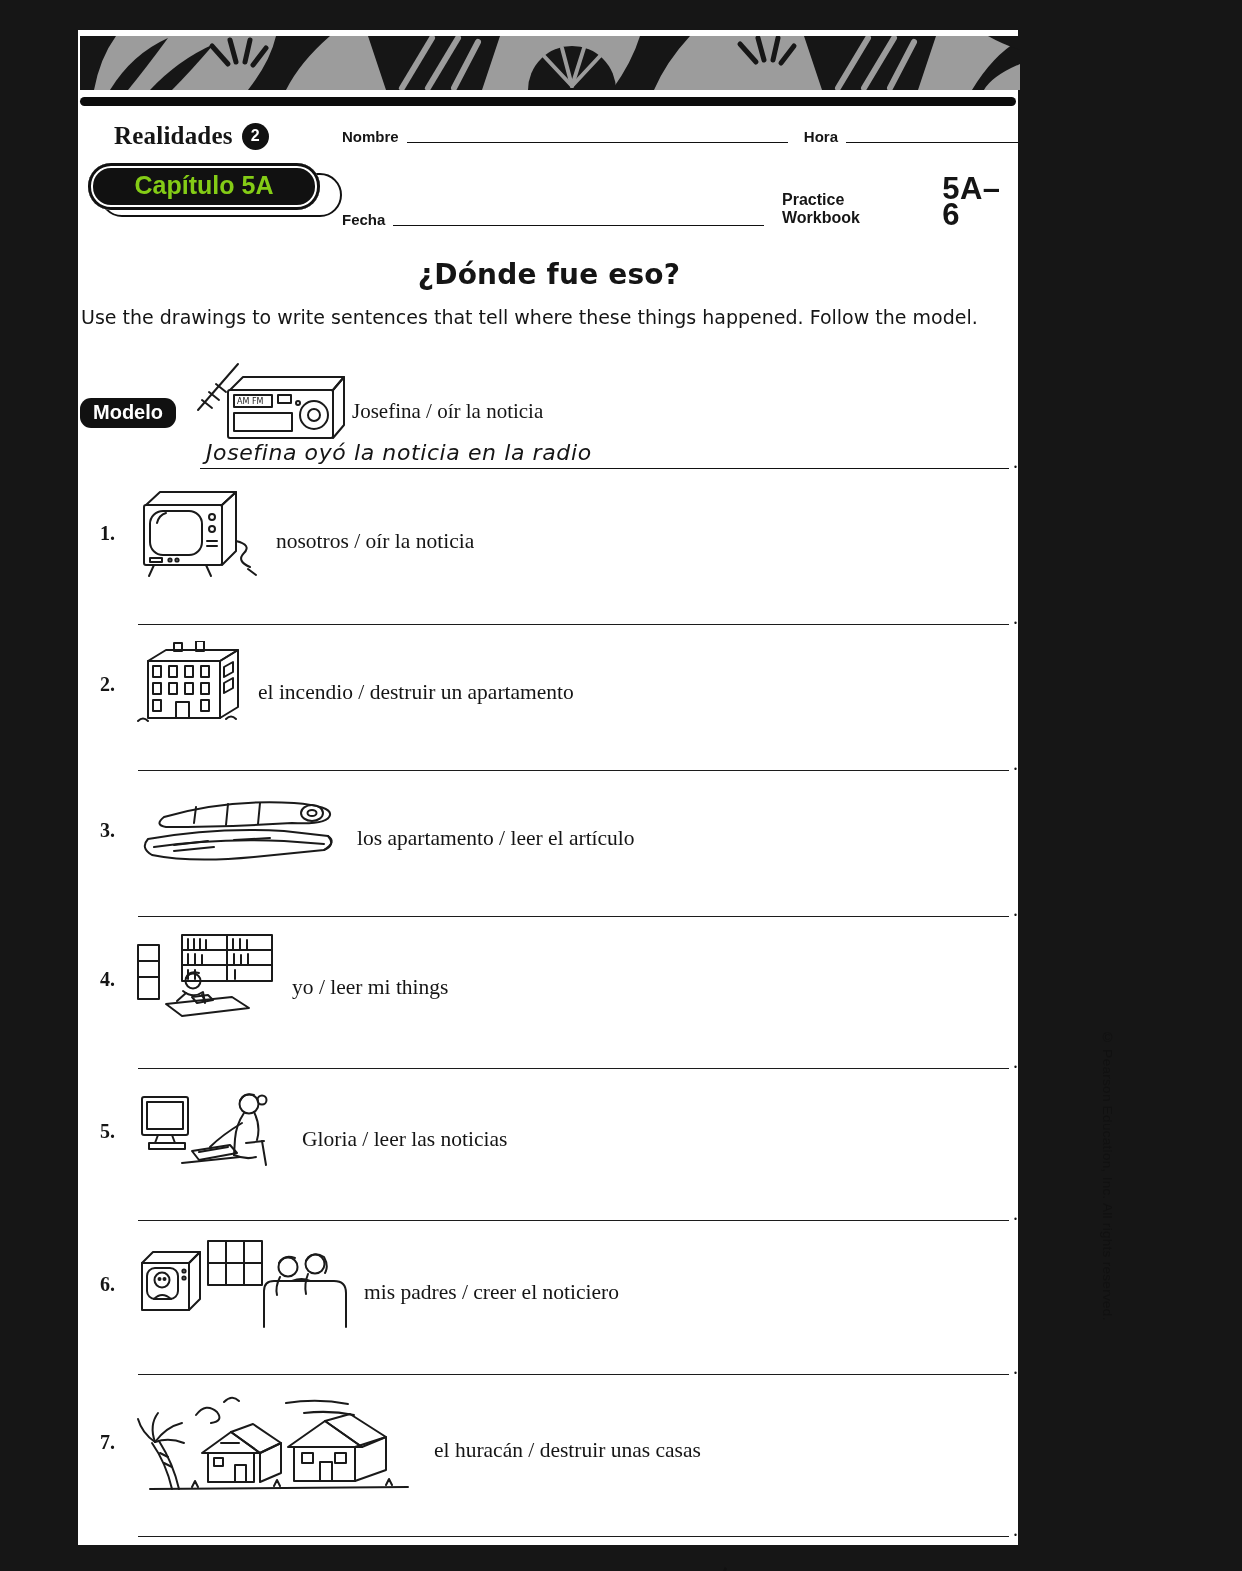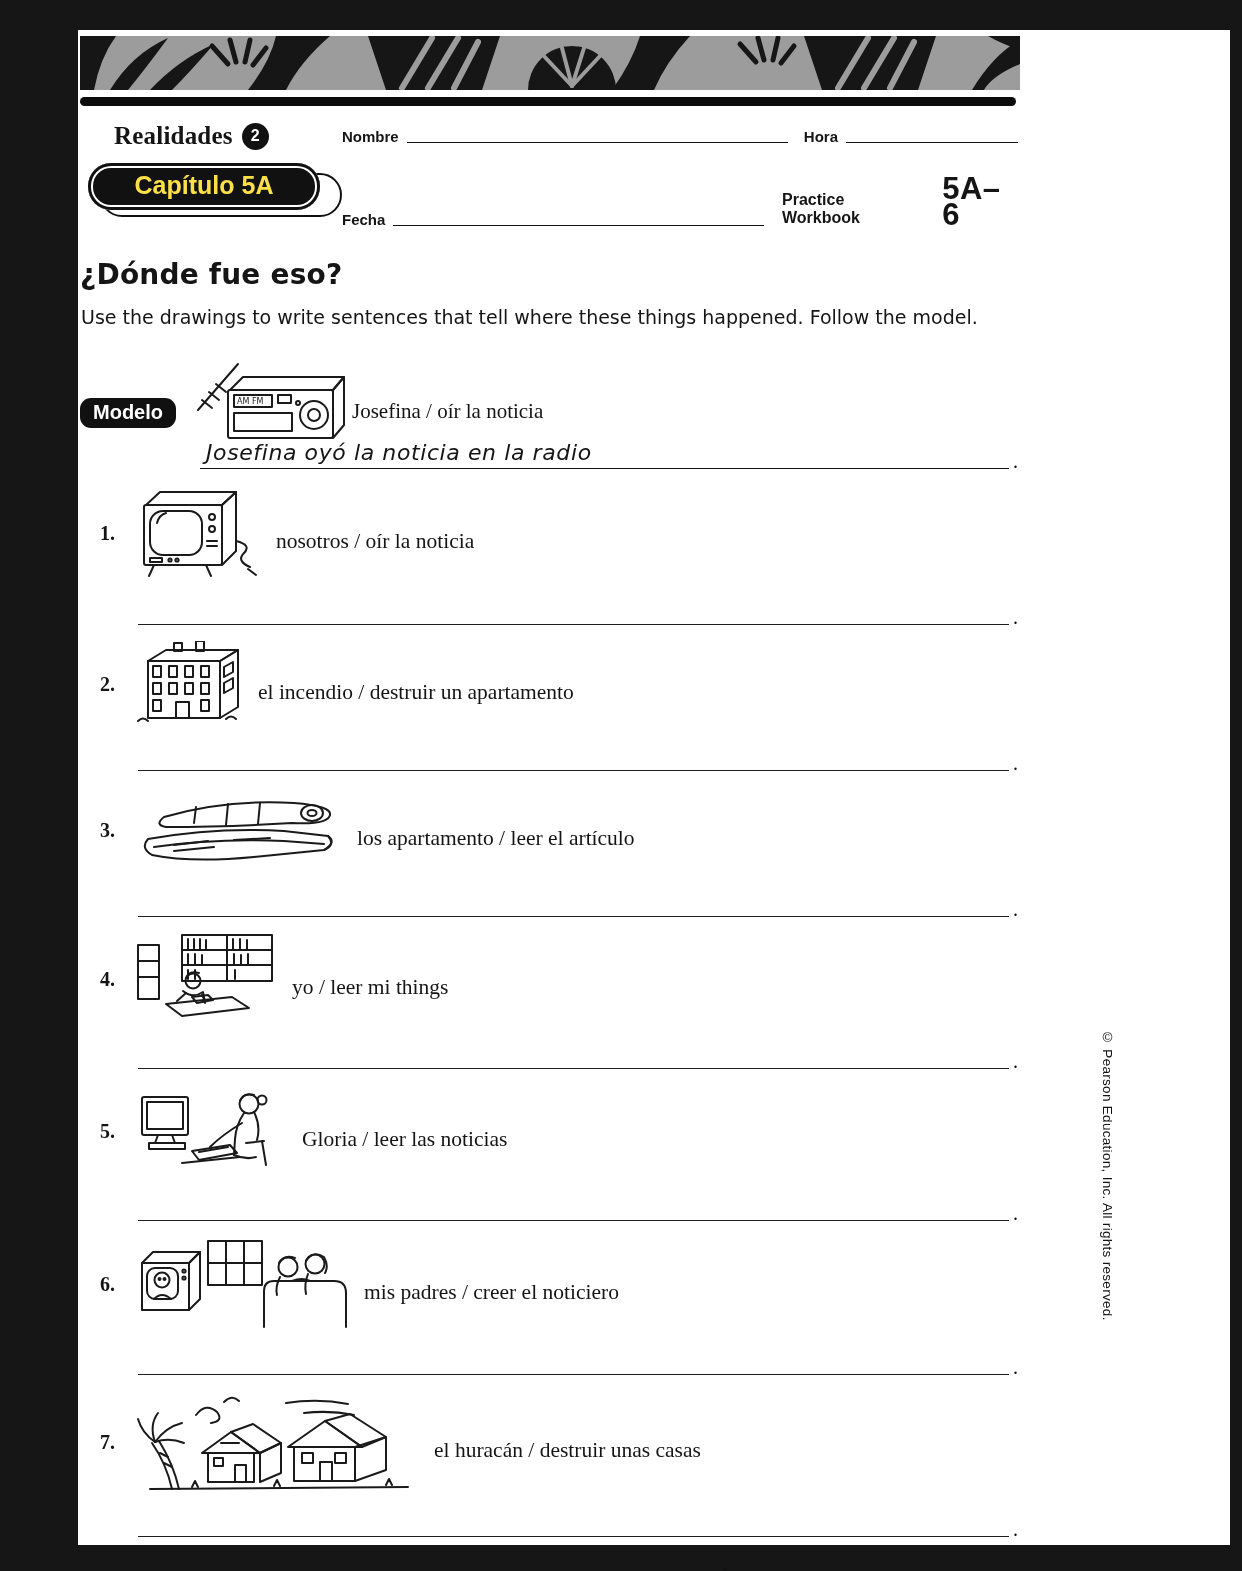--- a/index.html
+++ b/index.html
@@ -1,51 +1,51 @@
 <!DOCTYPE html>
 <html><head>
 <meta charset="utf-8">
 <style>
   * { margin:0; padding:0; box-sizing:border-box; }
   html,body { background:#161616; }
   .screen { position:relative; width:1242px; height:1571px; background:#161616; overflow:hidden;
             font-family:"DejaVu Sans", sans-serif; color:#151515; }
-  .page { position:absolute; left:78px; top:30px; width:1152px; height:1515px; background:#fff; }
+  .page { position:absolute; left:78px; top:30px; width:940px; height:1515px; background:#fff; }
   .content { width:940px; padding-left:2px; }
 
   
   .band { margin-top:6px; width:940px; }
   .band-rule { width:936px; height:9px; background:#0c0c0c; border-radius:5px; margin-top:3px; }
 
   
   .header { display:flex; margin-top:12px; padding-left:4px; }
   .header-left { width:258px; flex:none; }
   .brand-row { display:flex; align-items:center; gap:9px; padding-left:30px; padding-top:4px; }
   .brand { font:bold 25px "Liberation Serif", serif; letter-spacing:0.2px; }
   .level-badge { width:27px; height:27px; background:#111; border-radius:50%; color:#fff;
                  font:bold 16px "Liberation Sans", sans-serif; display:flex; align-items:center; justify-content:center; }
   .badge-outer { position:relative; width:232px; margin:13px 0 0 4px; }
   .badge-outer::after { content:""; position:absolute; left:12px; top:10px; width:238px; height:40px;
                         border:2px solid #111; border-radius:24px; }
-  .badge { position:relative; z-index:1; background:#111; color:#fde047; border-radius:23px;
+  .badge { position:relative; z-index:1; background:#111; color:#84cc16; border-radius:23px;
            padding:8px 0 10px; text-align:center; font:bold 25px "Liberation Sans", sans-serif;
            box-shadow: inset 0 0 0 3px #111, inset 0 0 0 5px #fff; }
   .header-right { flex:1; display:flex; flex-direction:column; padding-top:10px; }
   .field-row { display:flex; align-items:flex-end; }
   .field-row.second { margin-top:31px; }
   .field-label { font:bold 15px "Liberation Sans", sans-serif; }
   .rule { border-bottom:1.6px solid #111; margin:0 0 2px 8px; height:14px; }
   .rule.nombre { flex:1; }
   .rule.hora { width:172px; }
   .rule.fecha { width:372px; }
   .pw-label { font:bold 16px "Liberation Sans", sans-serif; margin-left:18px; padding-bottom:1px; }
   .pw-code { font:bold 31px "Liberation Sans", sans-serif; margin-left:16px; line-height:26px; letter-spacing:0.5px; }
 
   
-  .title { margin:30px 0 0 0; font:bold 28px "DejaVu Sans", sans-serif; letter-spacing:0.2px; }
+  .title { margin:30px 0 0 0; font:bold 28px "DejaVu Sans", sans-serif; letter-spacing:0.2px;text-align:center; }
   .instructions { margin:15px 0 0 1px; font:19px "DejaVu Sans", sans-serif; width:934px; }
 
   
   .modelo { margin-top:22px; }
   .modelo-row { display:flex; align-items:flex-end; }
   .modelo-label { background:#111; color:#fff; font:bold 20px "Liberation Sans", sans-serif;
                   padding:3px 13px 4px; margin:0 0 14px 0; flex:none;border-radius:11px; }
   .modelo-art { margin-left:10px; flex:none; }
   .modelo-prompt { font:21px "Liberation Serif", serif; margin:12px 0 18px 4px; }
   .answer-line { display:flex; align-items:flex-end; margin:-2px 0 0 120px; }

